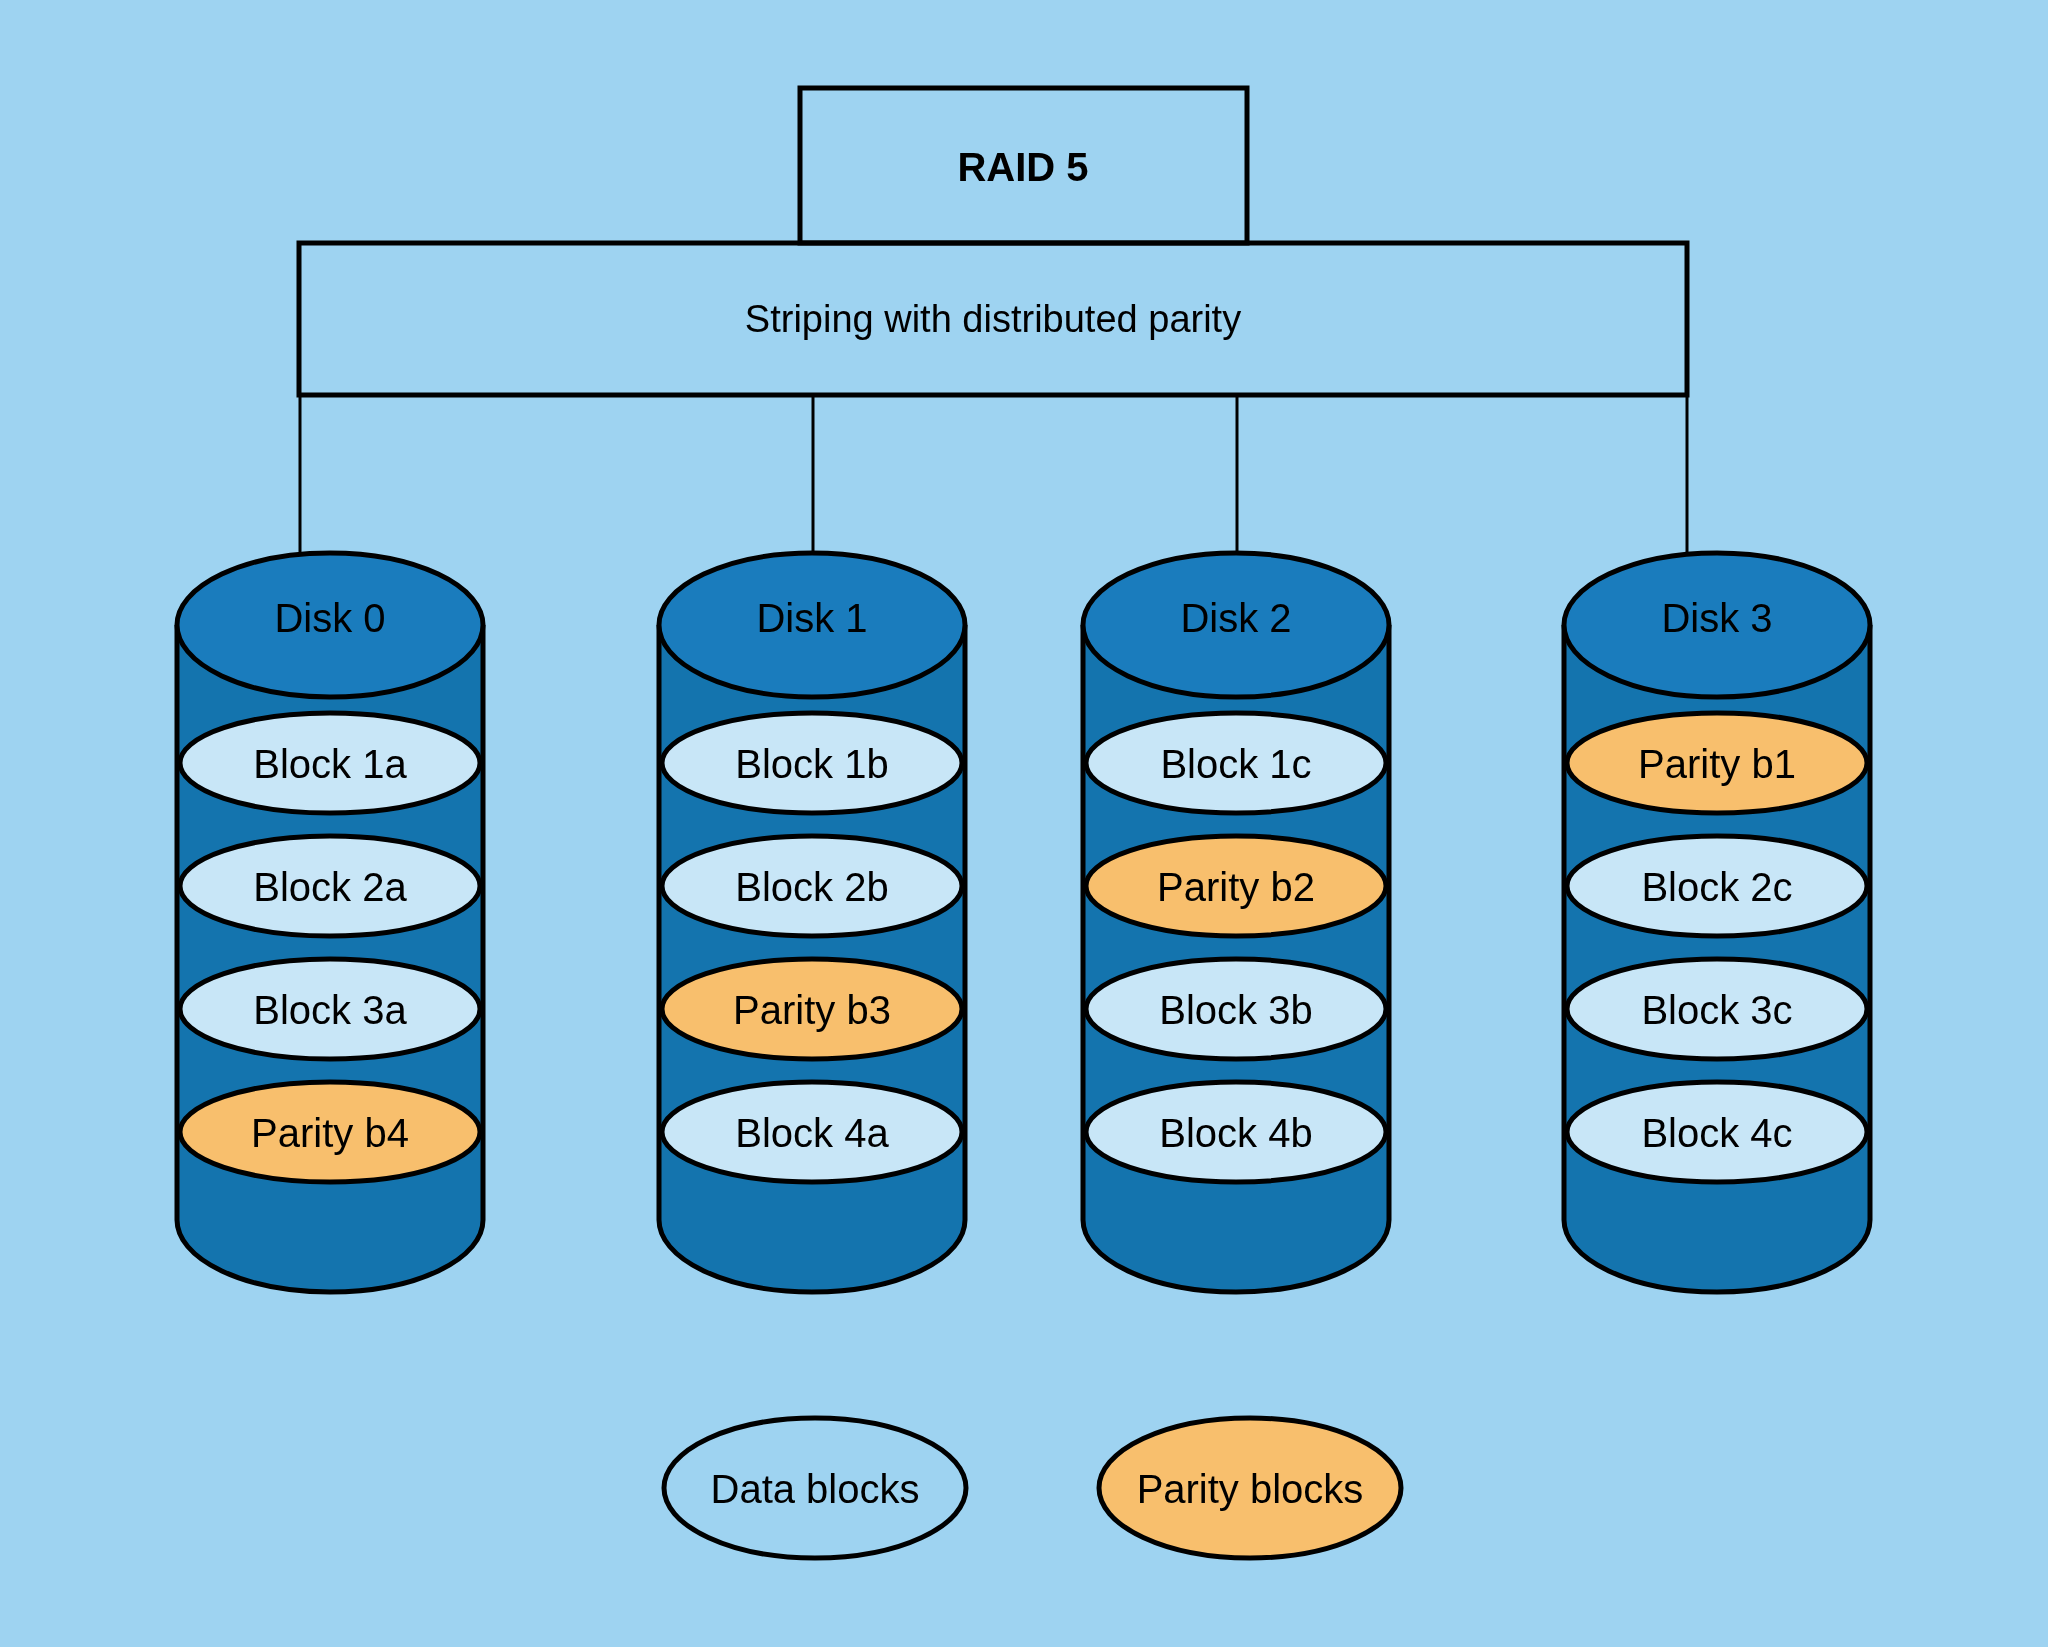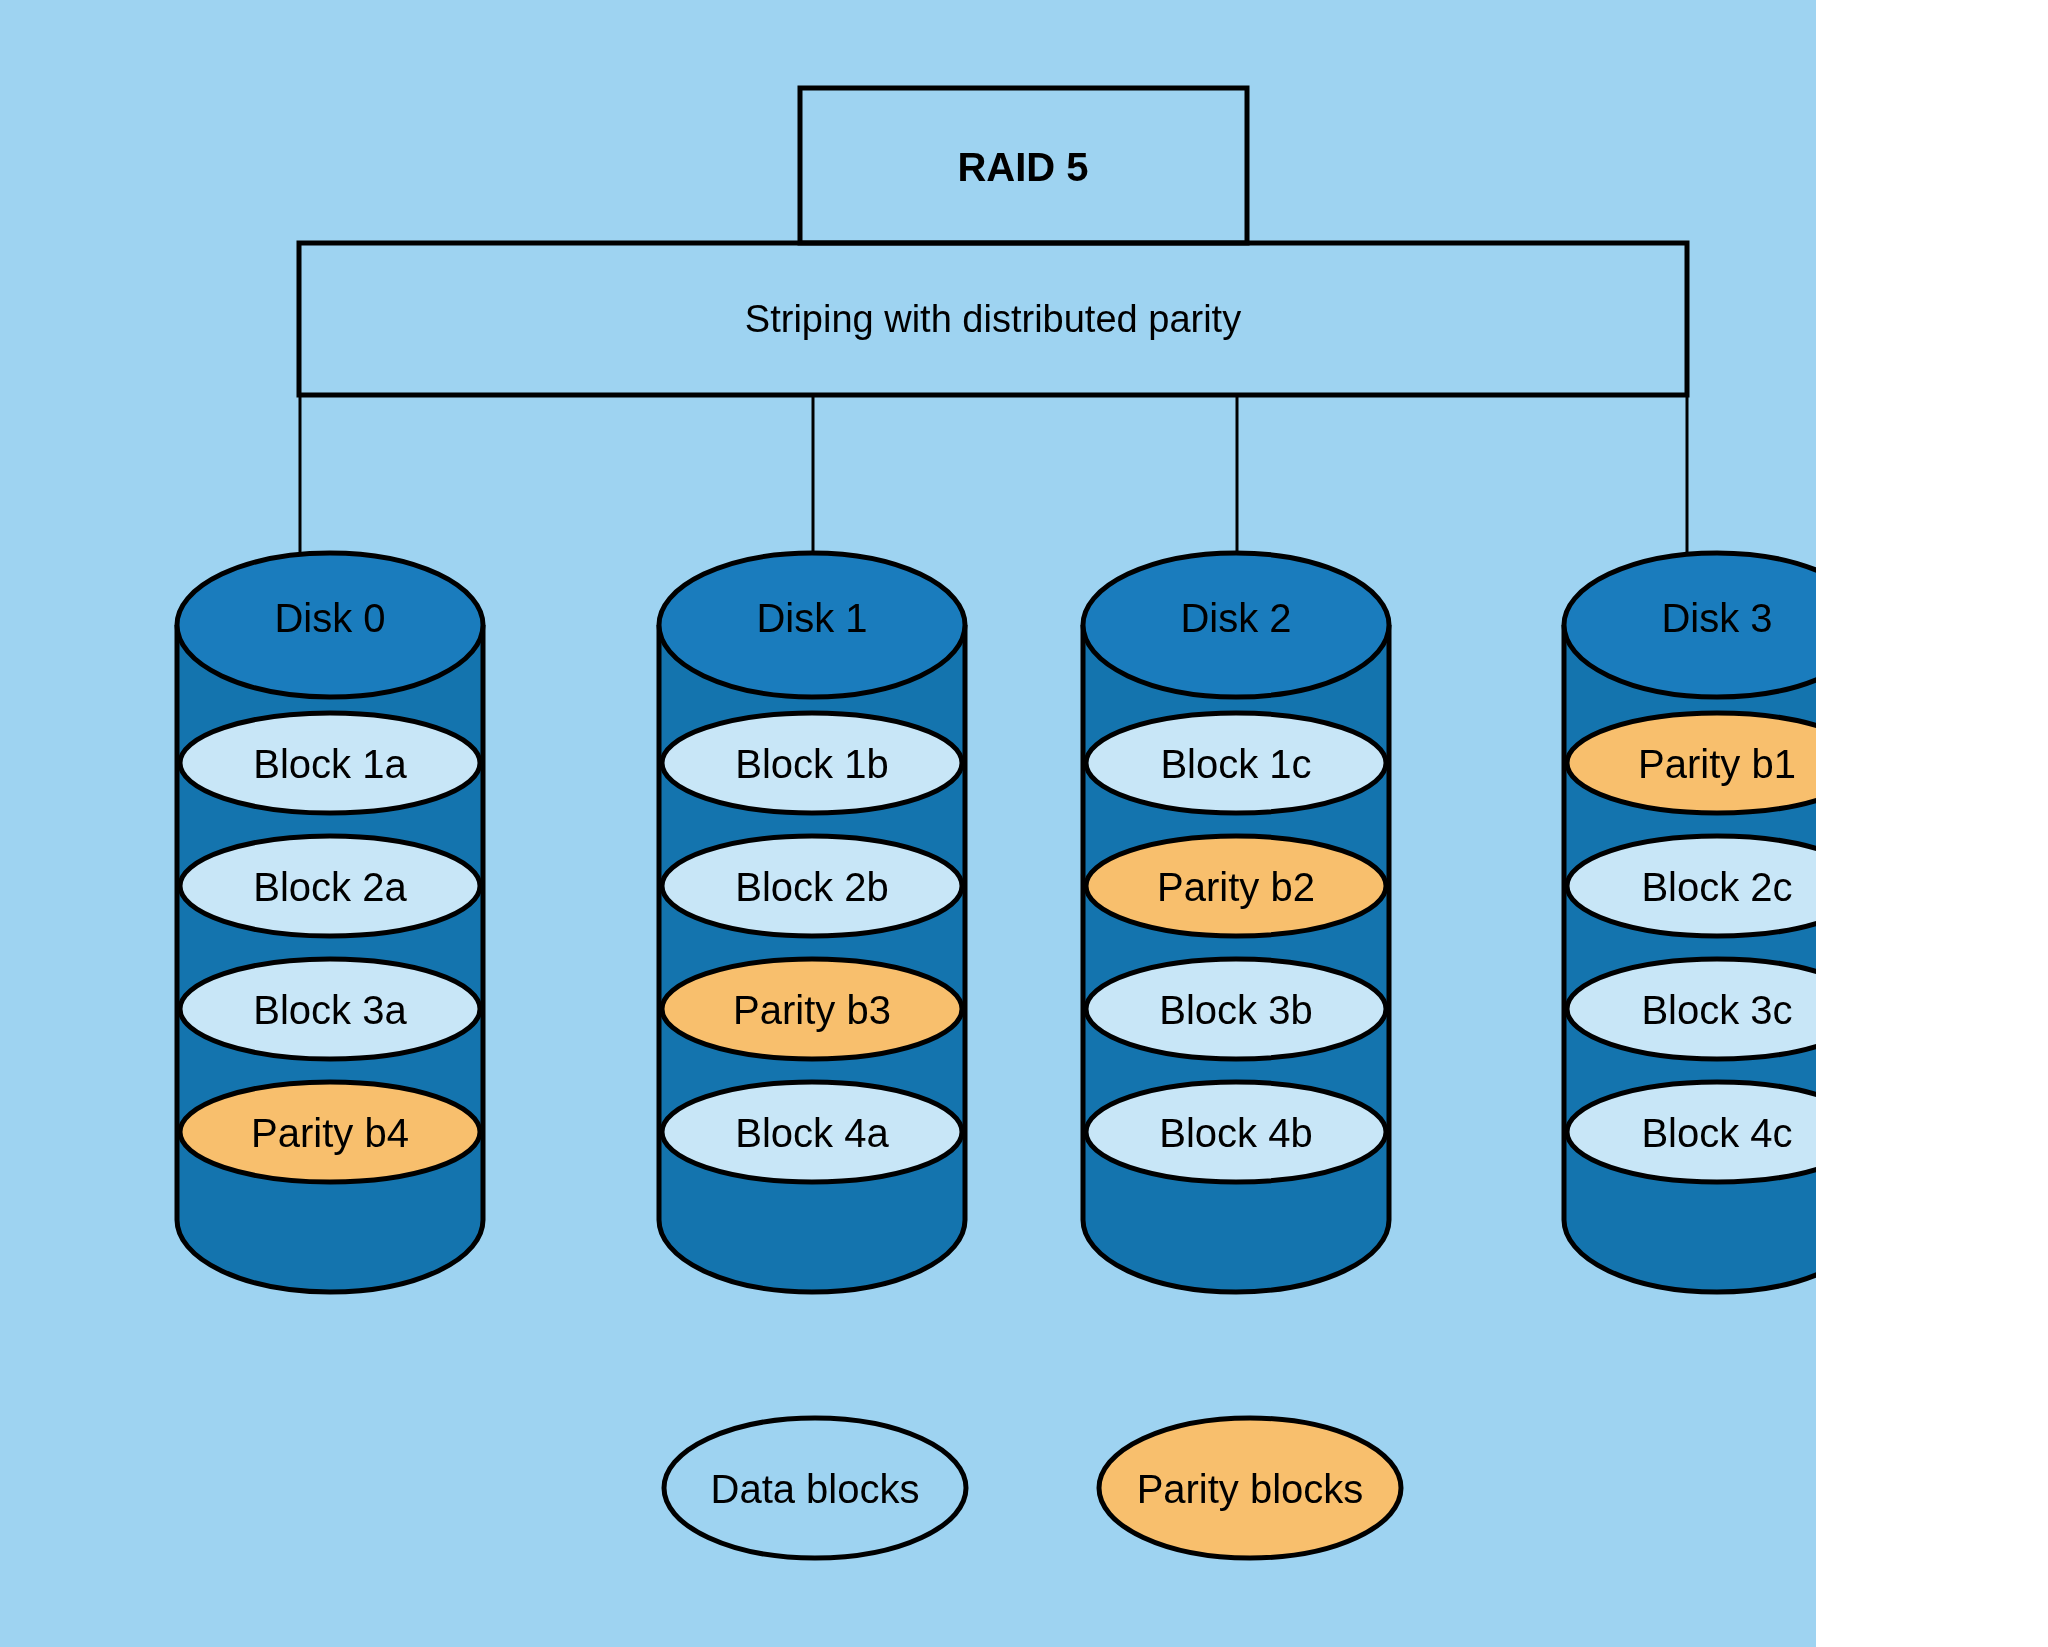--- a/index.html
+++ b/index.html
@@ -1,18 +1,18 @@
 <!DOCTYPE html>
 <html><head>
 <meta charset="utf-8">
 <style>
   html,body{margin:0;padding:0;}
   #stage{
     position:relative;
-    width:1816px;height:1647px;
+    width:2048px;height:1647px;
     overflow:hidden;
     font-family:"Liberation Sans", sans-serif;
   }
   svg{display:block}
   .box{fill:none;stroke:#000000;stroke-width:5;}
   .conn{stroke:#000000;stroke-width:3;fill:none;}
   .shape{stroke:#000000;stroke-width:5;}
   text{
     font-family:"Liberation Sans", sans-serif;
     dominant-baseline:central;

